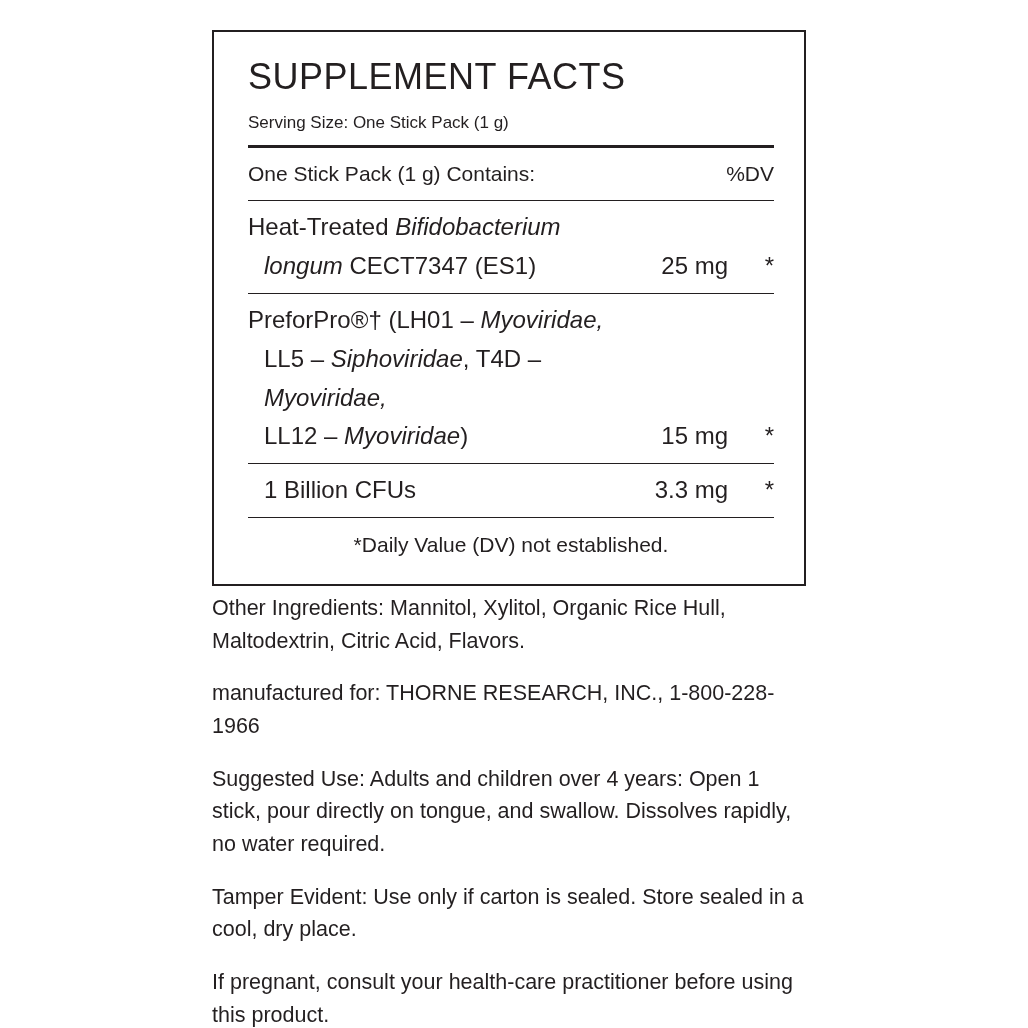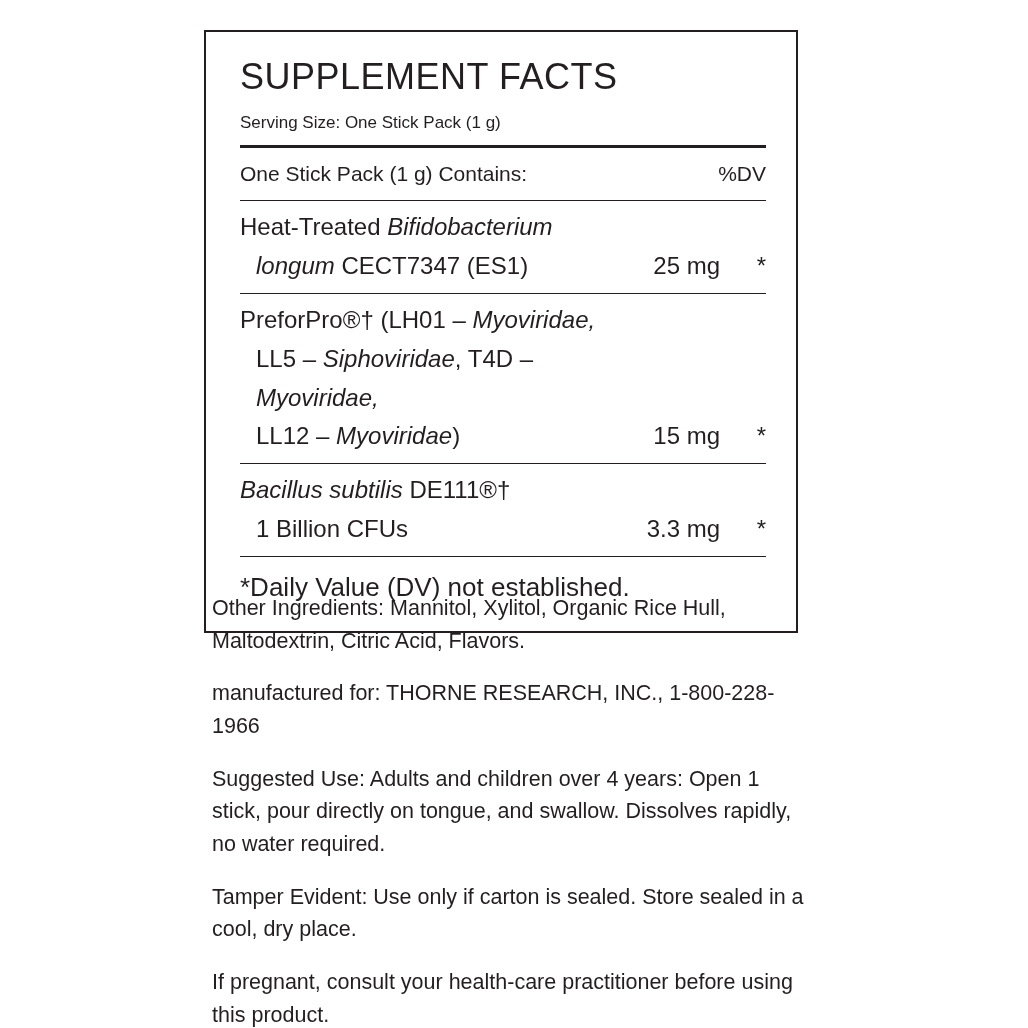--- a/index.html
+++ b/index.html
@@ -17,21 +17,21 @@
   .page {
     position: relative;
     width: 1028px;
     height: 1028px;
     box-sizing: border-box;
   }
 
   
   .panel {
     position: absolute;
-    left: 204px;
+    left: 212px;
     top: 30px;
     width: 594px;
     box-sizing: border-box;
     border: 2px solid #231f20;
     padding: 26px 30px 22px 34px;
   }
   .panel-title {
     font-size: 36px;
     font-weight: 500;
     letter-spacing: 0.5px;
@@ -86,23 +86,24 @@
     flex: 0 0 auto;
     text-align: right;
   }
   .indent {
     padding-left: 16px;
   }
   .ital {
     font-style: italic;
   }
   .footnote {
-    font-size: 26px;
+    font-size: 21px;
     line-height: 1.6;
     padding-top: 10px;
+    text-align: center;
   }
 
   
   .lower {
     position: absolute;
     left: 212px;
     top: 592px;
     width: 596px;
   }
   .para {
@@ -155,21 +156,20 @@
         <div class="indent"><span>LL12 – </span><span class="ital">Myoviridae</span><span>)</span></div>
       </div>
       <div class="amount">15 mg</div>
       <div class="dv">*</div>
     </div>
 
     <div class="rule-thin"></div>
 
     <div class="row">
       <div class="name">
-        <div><span class="ital">Bacillus subtilis</span><span> DE111®†</span></div>
         <div class="indent"><span>1 Billion CFUs</span></div>
       </div>
       <div class="amount">3.3 mg</div>
       <div class="dv">*</div>
     </div>
 
     <div class="rule-thin"></div>
 
     <div class="footnote">*Daily Value (DV) not established.</div>
   </div>

